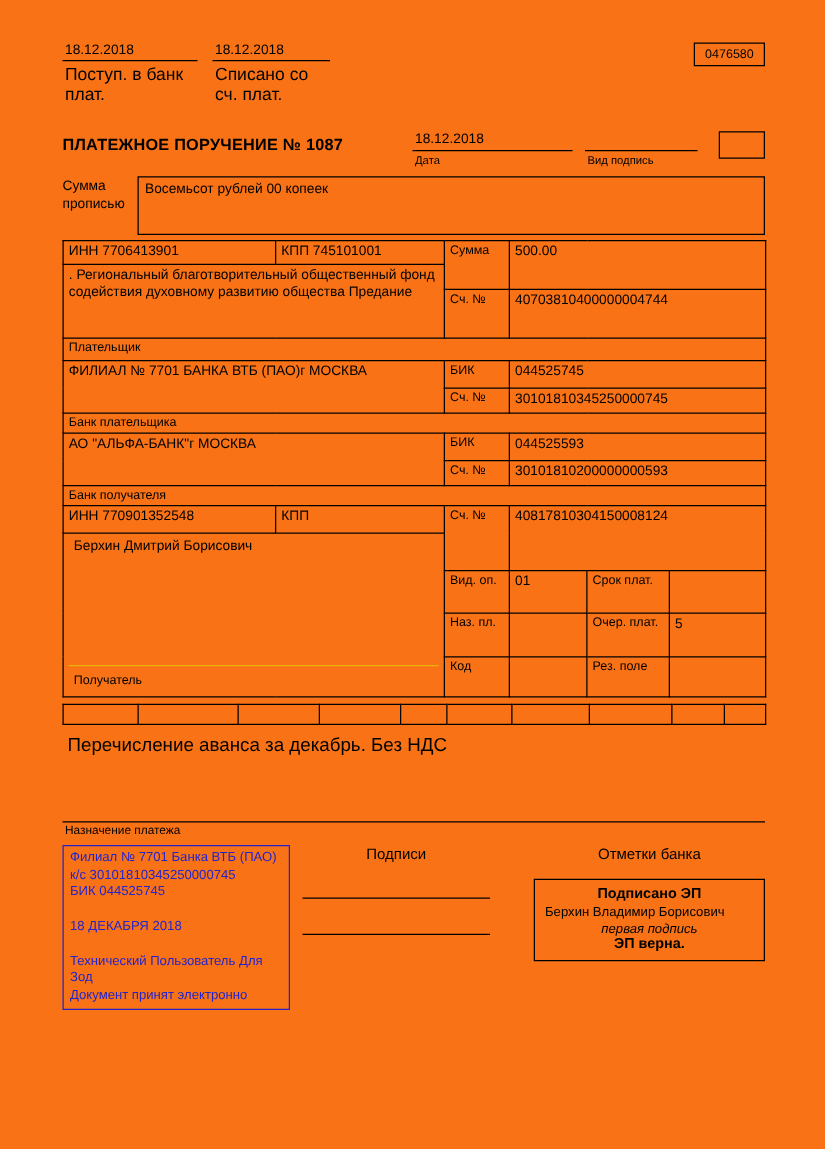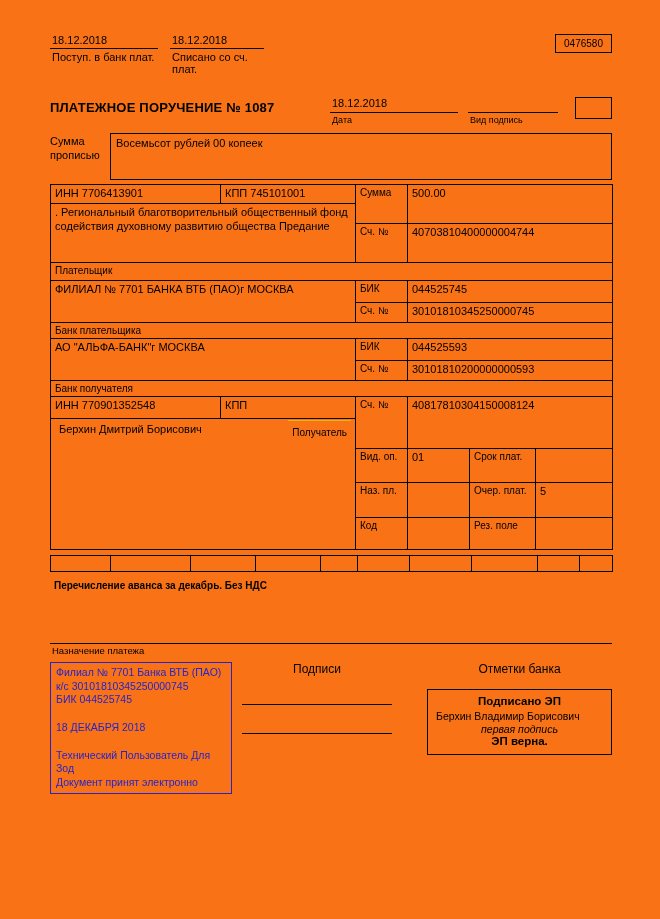--- a/index.html
+++ b/index.html
@@ -4,21 +4,21 @@
 <style>
   * { margin:0; padding:0; box-sizing:border-box; }
   html,body { background:#ffffff; }
   body { width:660px; height:919px; font-family:"Liberation Sans", sans-serif; color:#000; }
   .page { width:660px; height:919px; padding:34px 48px 0 50px; position:relative; background:#f97316; }
 
   
   .top-row { display:flex; align-items:flex-start; }
   .date-blk { margin-right:12px; }
   .date-blk .val { font-size:11px; border-bottom:1px solid #000; padding:0 2px 2px 2px; }
-  .date-blk .lbl { font-size:11px; margin-top:2px; padding-left:2px; }
+  .date-blk .lbl { font-size:14px; margin-top:2px; padding-left:2px; }
   .d1 { width:108px; }
   .d2 { width:94px; }
   .form-code { margin-left:auto; border:1px solid #000; font-size:10px; padding:3px 8px; }
 
   
   .title-row { display:flex; align-items:flex-start; margin-top:22px;justify-content:flex-end; }
   .title { font-size:13px; font-weight:bold; width:280px; padding-top:3px; letter-spacing:0.2px; }
   .fld { margin-right:6px; }
   .fld .val { border-bottom:1px solid #000; font-size:11px; height:16px; padding:0 2px 2px 2px; }
   .fld .lbl { font-size:9px; margin-top:2px; padding-left:2px; }
@@ -34,29 +34,29 @@
   
   table.main { border-collapse:collapse; width:562px; margin-top:4px; table-layout:fixed; }
   table.main td { border:1px solid #000; font-size:11px; vertical-align:top; padding:1px 4px; line-height:1.3; overflow:hidden;margin-top:24px; }
   table.main td.lab { font-size:10px; }
   table.main td.sec-label { font-size:10px; padding:2px 4px; line-height:1.1; }
   tr.h19{height:19px;} tr.h20{height:20px;} tr.h39{height:39px;} tr.h18{height:18px;}
   tr.h22{height:22px;} tr.h13{height:13px;} tr.h24{height:24px;} tr.h28{height:28px;} tr.h26{height:26px;}
   td.open { border-right:none; border-bottom:none; }
   tr.h26 td.open { border-bottom:1px solid #000; }
   td.payee-cell { padding:0; }
-  .payee-inner { display:flex; height:128px; }
+  .payee-inner { display:flex; flex-direction:column; height:128px; }
   .payee-name { flex:1; padding:2px 4px; font-size:11px; }
   .payee-label { border-top:1px solid #eab308; padding:5px 4px; font-size:10px; }
 
   
   table.strip { border-collapse:collapse; width:562px; margin-top:5px; table-layout:fixed; }
   table.strip td { border:1px solid #000; height:16px; }
 
-  .purpose-text { font-size:10px; margin-top:8px; padding-left:4px;font-weight:bold; }
+  .purpose-text { font-size:15px; margin-top:8px; padding-left:4px; }
   .purpose-label-wrap { border-top:1px solid #000; margin-top:52px; }
   .purpose-label { font-size:9.5px; padding:1px 0 0 2px; }
 
   
   .bottom { display:flex; margin-top:6px; align-items:flex-start; }
   .stamp-box { width:182px; height:132px; border:1px solid #2424cb; color:#2424cb; font-size:10.5px; padding:3px 5px; line-height:1.3; }
   .stamp-date { margin-top:14px; }
   .stamp-user { margin-top:14px; }
   .sign-col { width:150px; margin-left:10px; }
   .sign-title { font-size:12px; text-align:center; }

